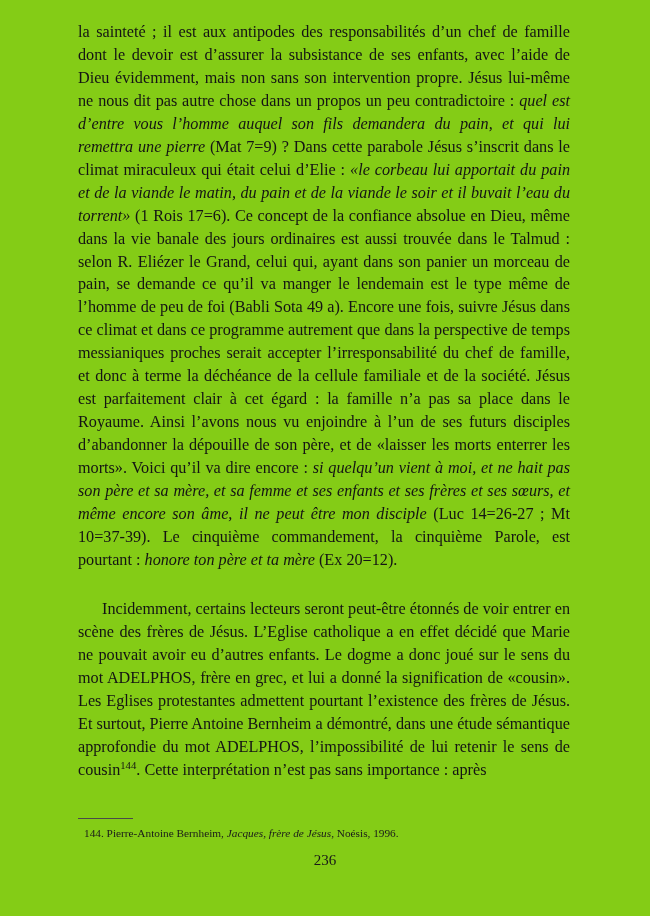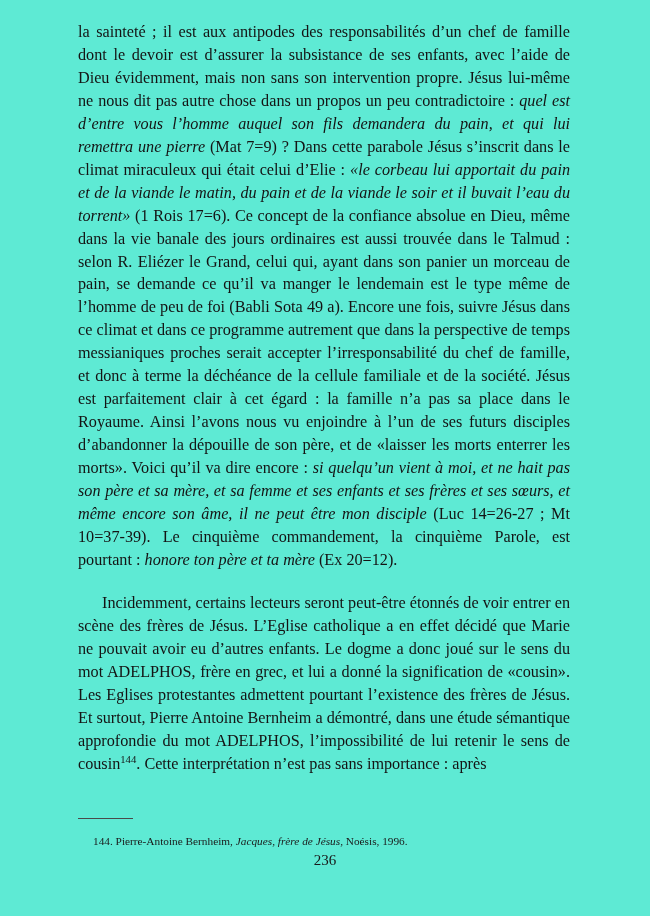--- a/index.html
+++ b/index.html
@@ -5,21 +5,21 @@
 <style>
   html, body {
     margin: 0;
     padding: 0;
     background: #ffffff;
   }
   .page {
     position: relative;
     width: 650px;
     height: 916px;
-    background: #5eead4;
+    background: #84cc16;
     margin: 0 auto;
     overflow: hidden;
     box-sizing: border-box;
   }
   .text-column {
     position: absolute;
     left: 78px;
     top: 21px;
     width: 492px;
   }
@@ -29,21 +29,21 @@
     line-height: 22.95px;
     color: #141414;
     text-align: justify;
     text-justify: inter-word;
     margin: 0;
     hyphens: none;
     -webkit-hyphens: none;
   }
   .body-par.indented {
     text-indent: 24px;
-    margin-top: 20px;
+    margin-top: 26px;
   }
   .body-par i,
   .footnote i {
     font-style: italic;
   }
   sup.fn-ref {
     font-size: 0.66em;
     vertical-align: super;
     line-height: 0;
   }
@@ -58,21 +58,21 @@
     height: 0;
     border: 0;
     border-top: 1px solid #4a4a4a;
     margin: 0 0 7px 0;
   }
   .footnote {
     font-family: "Liberation Serif", "DejaVu Serif", serif;
     font-size: 11.3px;
     line-height: 14px;
     color: #1a1a1a;
-    margin: 15px;
+    margin: 6px;
     text-align: left;
   }
   .page-number {
     position: absolute;
     left: 0;
     right: 0;
     top: 852px;
     text-align: center;
     font-family: "Liberation Serif", "DejaVu Serif", serif;
     font-size: 15px;

